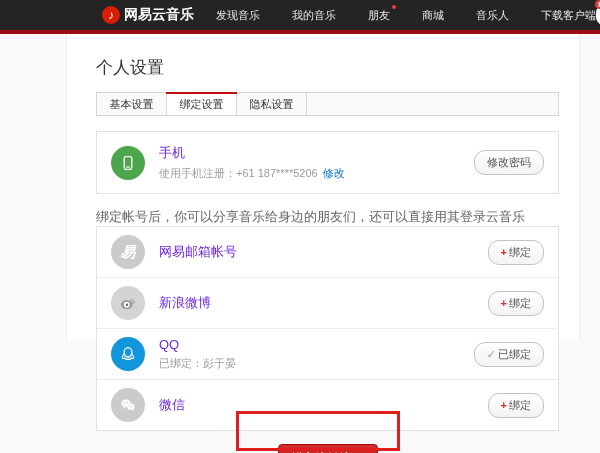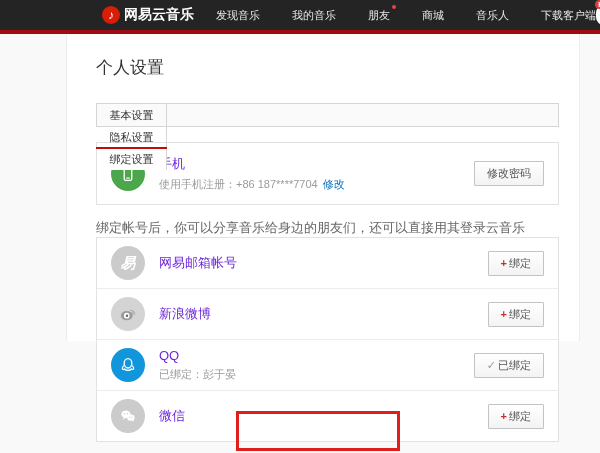--- a/index.html
+++ b/index.html
@@ -18,37 +18,37 @@
   .hot-badge{position:absolute;top:-8px;right:-20px;background:#e23c3c;color:#fff;font-size:7px;font-weight:bold;padding:1px 3px;border-radius:5px;line-height:1;}
   .search-pill{margin-left:auto;display:flex;align-items:center;gap:4px;background:#fff;border-radius:11px;height:20px;padding:0 8px;width:92px;color:#8e8e8e;font-size:9px;white-space:nowrap;overflow:hidden;cursor:text;}
   .creator-pill{margin-left:9px;border:1px solid #6a6a6a;border-radius:11px;height:21px;line-height:19px;padding:0 11px;font-size:10px;color:#d8d8d8;white-space:nowrap;cursor:pointer;}
   
   .red-strip{height:4px;background:#9e0b10;}
   
   .page{height:307px;background:#f9f9f9;}
   .content{margin:0 20px 0 66px;background:#fff;height:100%;padding:22px 20px 0 29px;border-left:1px solid #eee;border-right:1px solid #eee;}
   .page-title{font-size:17px;font-weight:500;color:#333;}
   
-  .tabs{display:flex;margin-top:24px;border:1px solid #d5d5d5;background:#fafafa;height:24px;flex-direction:column;}
+  .tabs{display:flex;margin-top:13px;border:1px solid #d5d5d5;background:#fafafa;height:24px;}
   .tab{width:70px;text-align:center;line-height:22px;font-size:11px;color:#333;border-right:1px solid #d5d5d5;position:relative;cursor:pointer;}
   .tab--active{background:#fff;}
   .tab--active::before{content:"";position:absolute;top:-1px;left:-1px;right:-1px;height:2px;background:#c20c0c;}
   .tabs-filler{flex:1;}
   
   .phone-box{margin-top:15px;border:1px solid #e2e2e2;display:flex;align-items:center;padding:12px 14px;background:#fff;}
   .icon-circle{width:34px;height:34px;border-radius:50%;flex:none;display:flex;align-items:center;justify-content:center;}
   .ic-green{background:#4ca74c;}
   .ic-gray{background:#cbcbcb;}
   .ic-gray-d{background:#d4d4d4;}
   .ic-blue{background:#1296db;}
   .info{margin-left:14px;}
   .row-title{font-size:13px;color:#6d28d9;}
   .row-sub{font-size:11px;color:#9b9b9b;margin-top:4px;}
   .link{color:#0c73c2;margin-left:5px;cursor:pointer;text-decoration:none;}
-  .btn{border:1px solid #c3c3c3;border-radius:1px;background:linear-gradient(#ffffff,#f3f3f3);font-size:11px;color:#555;padding:4px 12px;cursor:pointer;white-space:nowrap;}
+  .btn{border:1px solid #c3c3c3;border-radius:11px;background:linear-gradient(#ffffff,#f3f3f3);font-size:11px;color:#555;padding:4px 12px;cursor:pointer;white-space:nowrap;}
   .right{margin-left:auto;}
   .plus{color:#c73030;margin-right:2px;font-weight:bold;}
   .check{color:#999;margin-right:2px;}
   
   .tip{margin:14px 0 0;font-size:13px;color:#666;}
   
   .bind-list{border:1px solid #e2e2e2;background:#fff;}
   .bind-row{display:flex;align-items:center;padding:8px 14px;border-top:1px solid #ececec;}
   .bind-row:first-child{border-top:none;}
   .glyph-yi{color:#fff;font-size:15px;font-weight:bold;font-style:italic;}
@@ -85,36 +85,36 @@
 </header>
 <div class="red-strip"></div>
 
 <div class="page">
   <div class="content">
 
     <h1 class="page-title">个人设置</h1>
 
     <div class="tabs">
       <div class="tab">基本设置</div>
+      <div class="tab tab--active">绑定设置</div>
       <div class="tab">隐私设置</div>
-      <div class="tab tab--active">绑定设置</div>
       <div class="tabs-filler"></div>
     </div>
 
     <div class="phone-box">
       <div class="icon-circle ic-green">
         <svg width="18" height="18" viewBox="0 0 24 24">
           <rect x="7" y="3.5" width="10" height="17" rx="2.2" fill="none" stroke="#fff" stroke-width="1.8"></rect>
           <line x1="9.5" y1="17.4" x2="14.5" y2="17.4" stroke="#fff" stroke-width="1.5"></line>
         </svg>
       </div>
       <div class="info">
         <div class="row-title">手机</div>
         <div class="row-sub">
-          <span>使用手机注册：+86 187****7704</span><a class="link">修改</a>
+          <span>使用手机注册：+61 187****5206</span><a class="link">修改</a>
         </div>
       </div>
       <button class="btn right">修改密码</button>
     </div>
 
     <p class="tip">绑定帐号后，你可以分享音乐给身边的朋友们，还可以直接用其登录云音乐</p>
 
     <div class="bind-list">
 
       <div class="bind-row">

